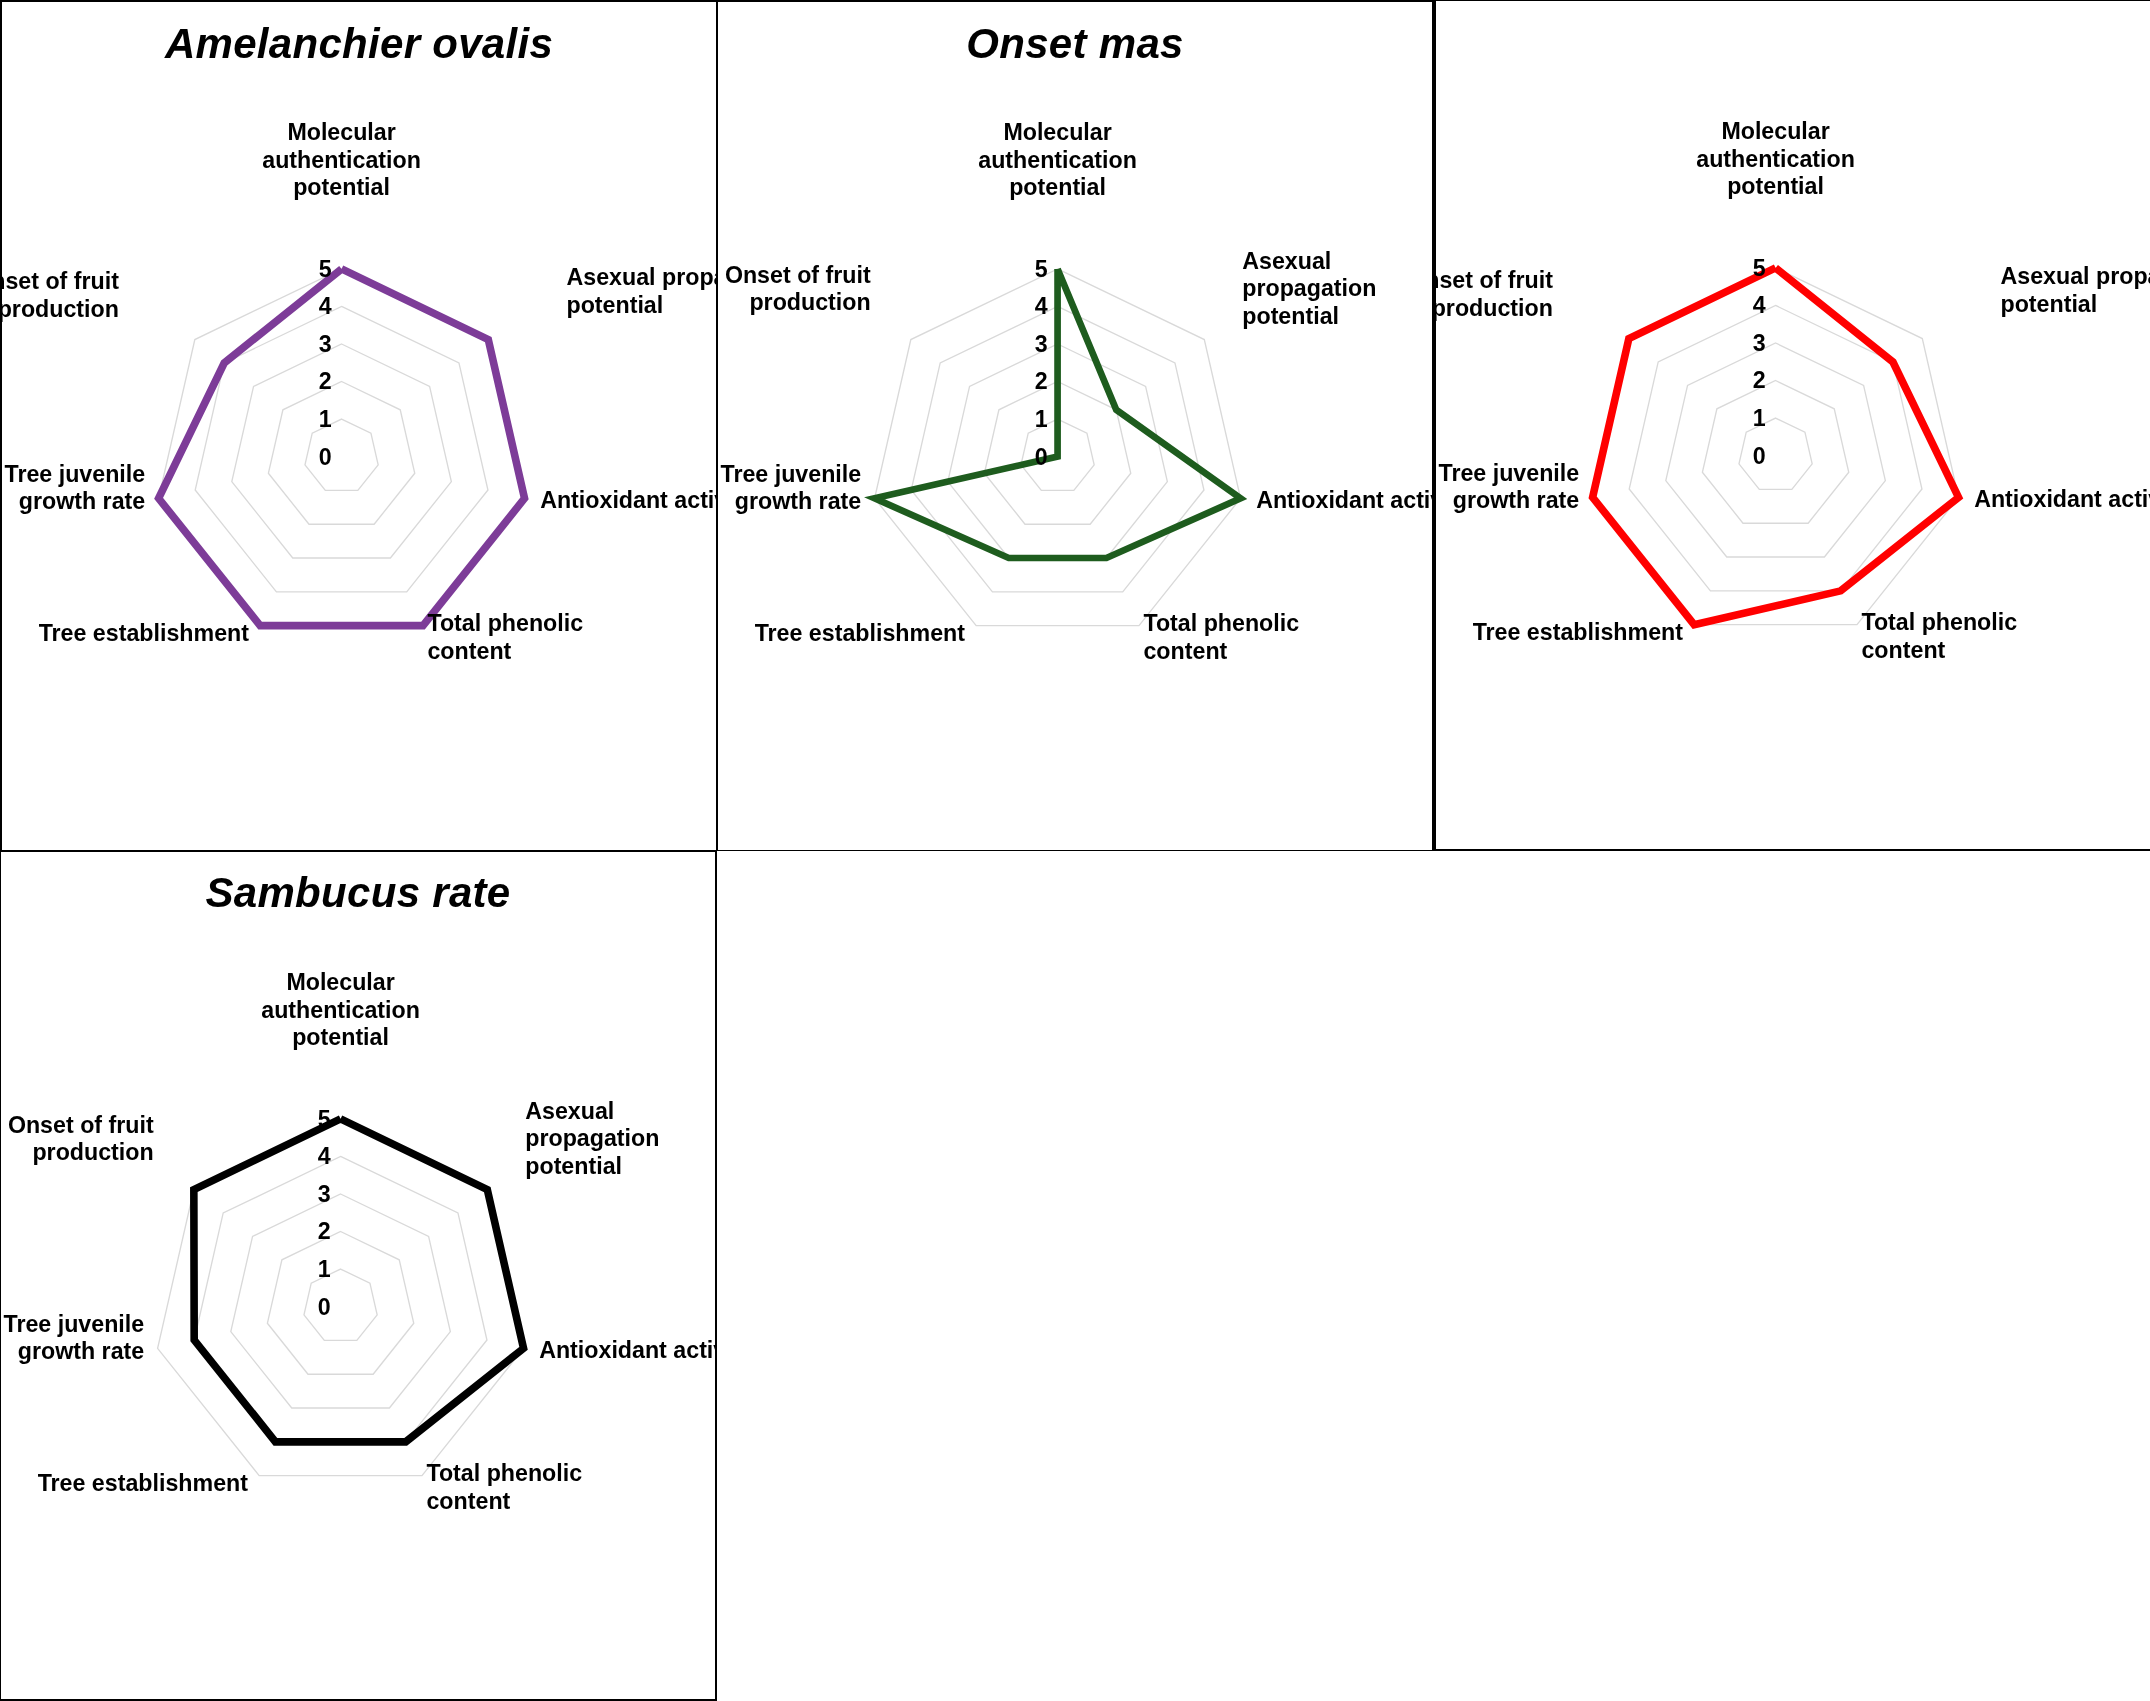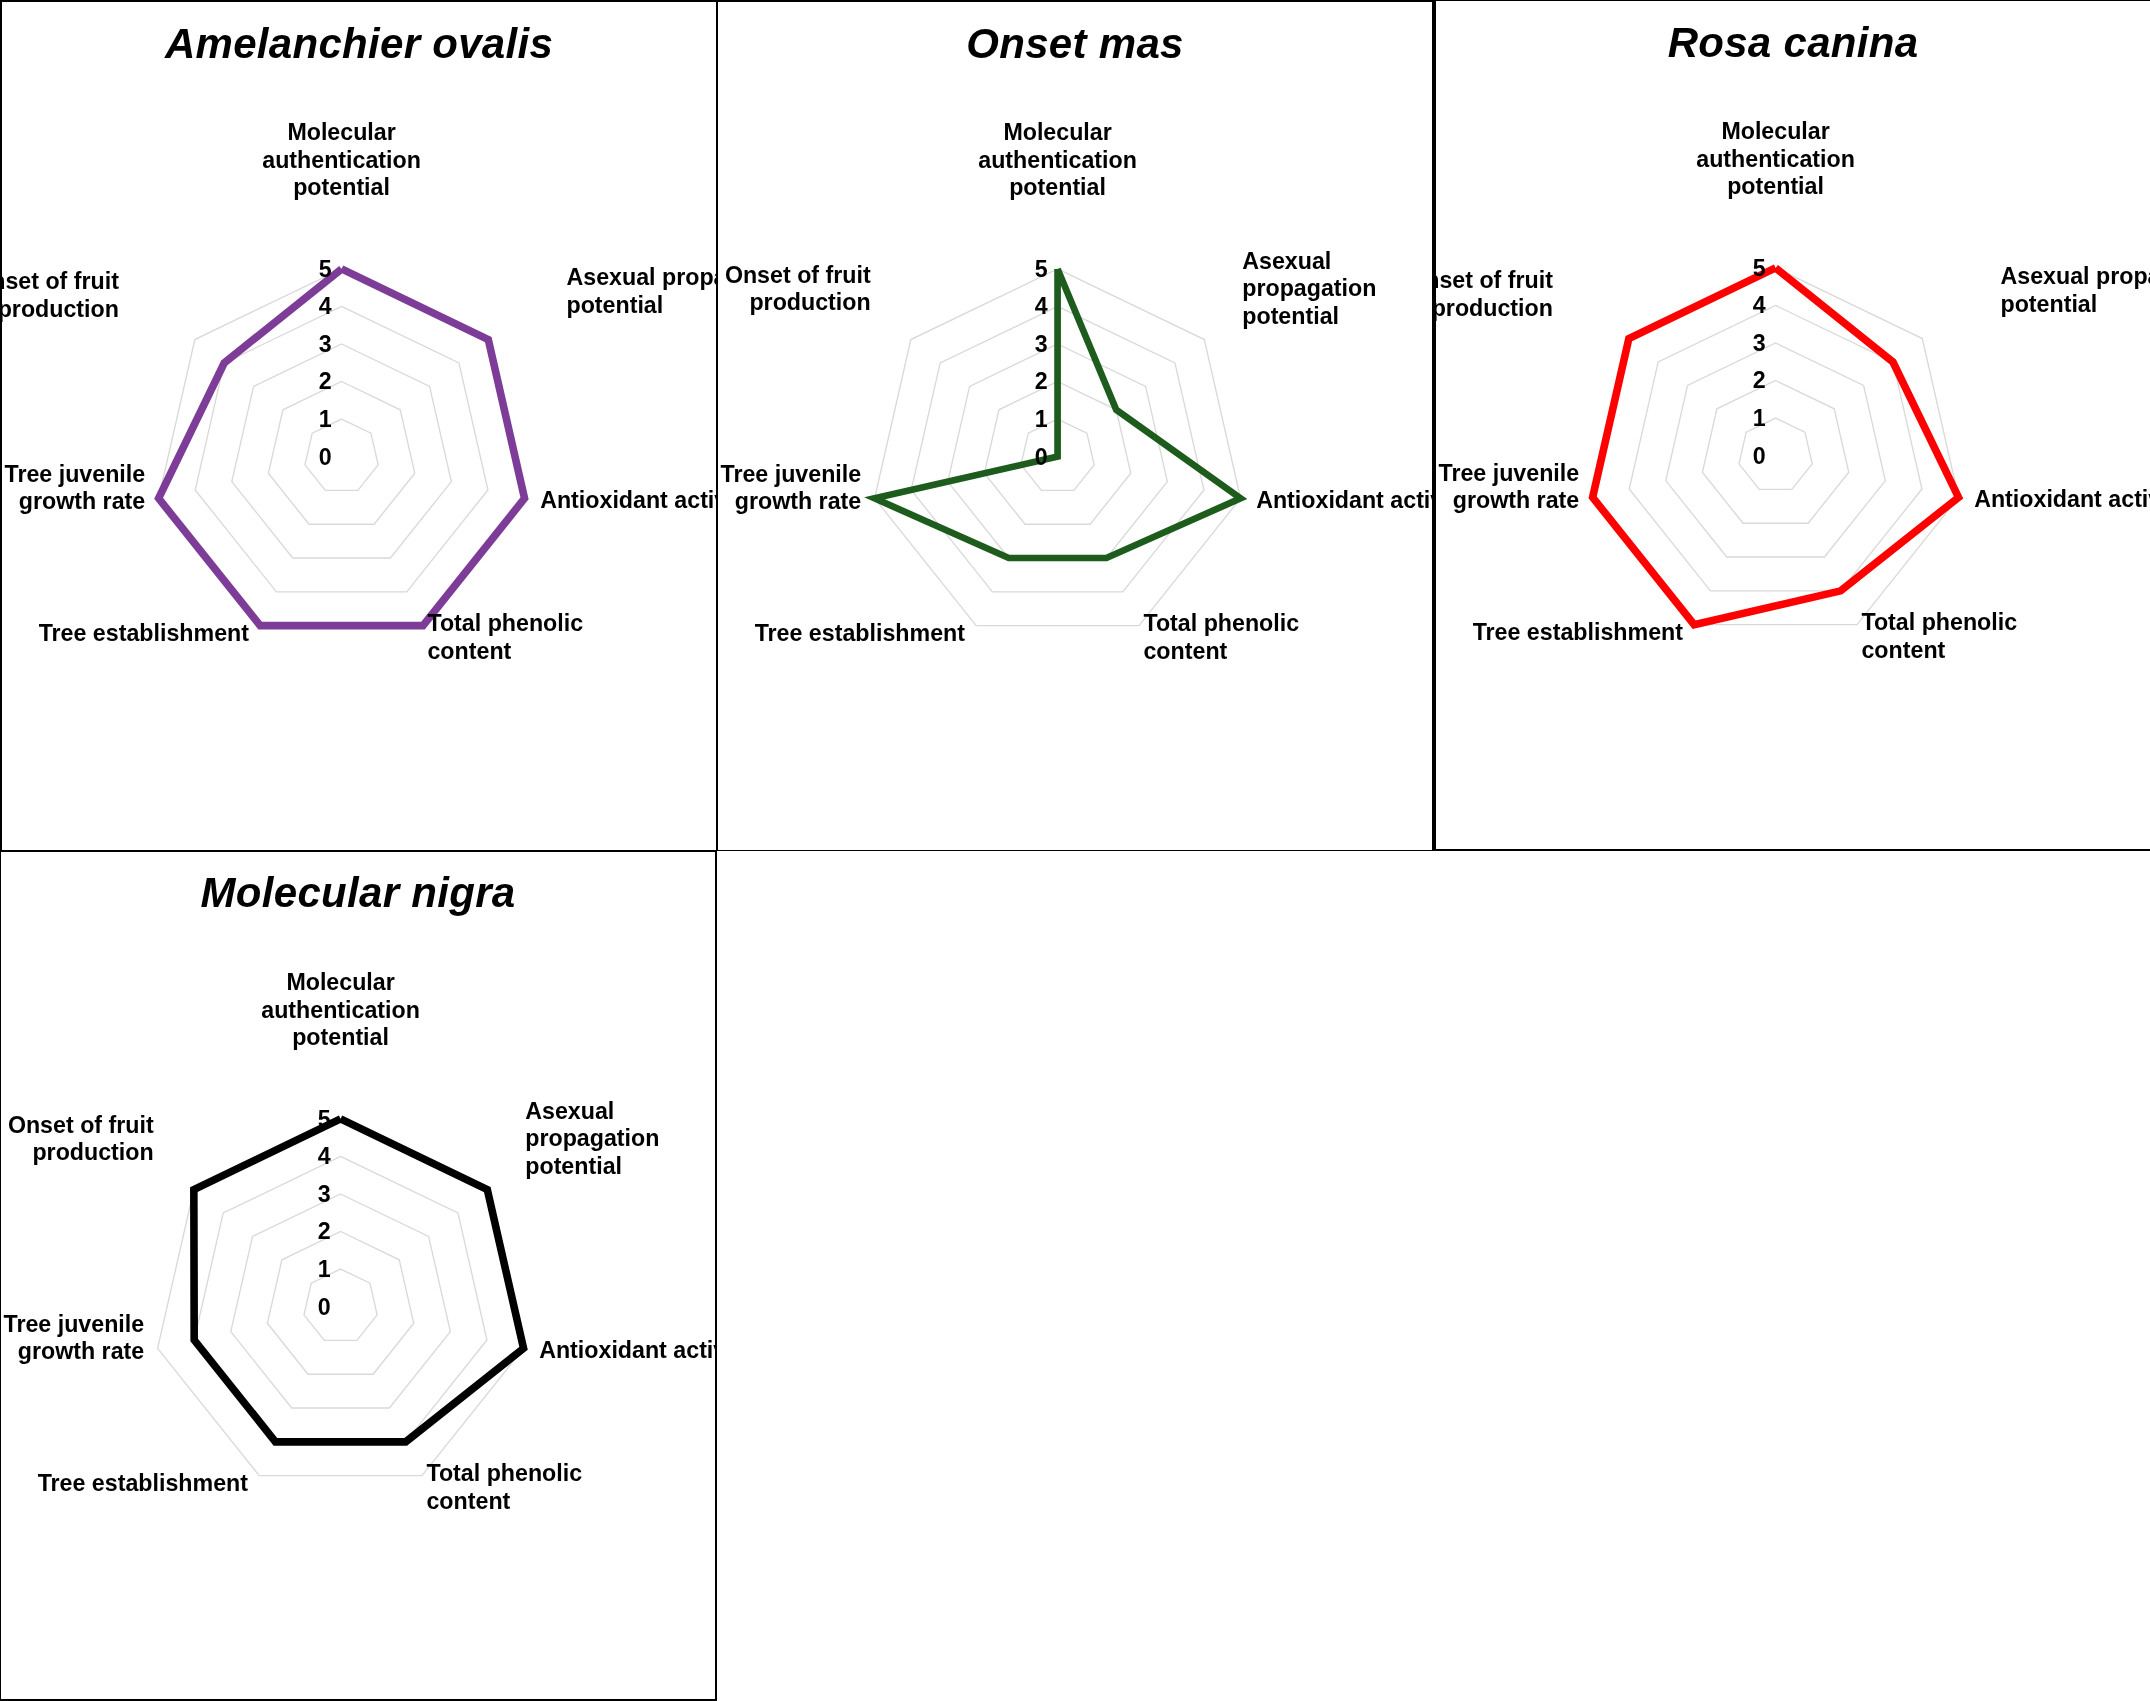--- a/index.html
+++ b/index.html
@@ -132,21 +132,20 @@
             <text class="cat-label anchor-start" x="952.2311704293744" y="1077.406924519016"><tspan x="952.2311704293744" dy="0">Total phenolic</tspan><tspan x="952.2311704293744" dy="62">content</tspan></text>
             <text class="cat-label anchor-end" x="552.7688295706256" y="1100.406924519016"><tspan x="552.7688295706256" dy="0">Tree establishment</tspan></text>
             <text class="cat-label anchor-end" x="320.5302768836341" y="742.4587922616521"><tspan x="320.5302768836341" dy="0">Tree juvenile</tspan><tspan x="320.5302768836341" dy="62">growth rate</tspan></text>
             <text class="cat-label anchor-end" x="341.63077736342746" y="297.13428321933196"><tspan x="341.63077736342746" dy="0">Onset of fruit</tspan><tspan x="341.63077736342746" dy="62">production</tspan></text>
           </g>
       </svg>
     </div>
   </div>
 
   <div class="panel p-bl">
-    <div class="panel-title">Rosa canina</div>
     <div class="chart-area">
       <svg class="chart-svg" viewBox="0 0 1598 1262" preserveAspectRatio="xMidYMid meet">
         <g class="grid-group">
             <polygon class="grid-poly" points="760.0,616.0 825.7,647.6 841.9,718.7 796.4,775.7 723.6,775.7 678.1,718.7 694.3,647.6"></polygon>
             <polygon class="grid-poly" points="760.0,532.0 891.3,595.3 923.8,737.4 832.9,851.4 687.1,851.4 596.2,737.4 628.7,595.3"></polygon>
             <polygon class="grid-poly" points="760.0,448.0 957.0,542.9 1005.7,756.1 869.3,927.0 650.7,927.0 514.3,756.1 563.0,542.9"></polygon>
             <polygon class="grid-poly" points="760.0,364.0 1022.7,490.5 1087.6,774.8 905.8,1002.7 614.2,1002.7 432.4,774.8 497.3,490.5"></polygon>
             <polygon class="grid-poly" points="760.0,280.0 1088.4,438.1 1169.5,793.5 942.2,1078.4 577.8,1078.4 350.5,793.5 431.6,438.1"></polygon>
           </g>
         <polyline class="series-poly" stroke="#FF0000" stroke-width="17" points="760.0,280.0 1022.7,490.5 1169.5,793.5 905.8,1002.7 577.8,1078.4 350.5,793.5 431.6,438.1 760.0,280.0"></polyline>
@@ -165,21 +164,21 @@
             <text class="cat-label anchor-start" x="952.2311704293744" y="1077.406924519016"><tspan x="952.2311704293744" dy="0">Total phenolic</tspan><tspan x="952.2311704293744" dy="62">content</tspan></text>
             <text class="cat-label anchor-end" x="552.7688295706256" y="1100.406924519016"><tspan x="552.7688295706256" dy="0">Tree establishment</tspan></text>
             <text class="cat-label anchor-end" x="320.5302768836341" y="742.4587922616521"><tspan x="320.5302768836341" dy="0">Tree juvenile</tspan><tspan x="320.5302768836341" dy="62">growth rate</tspan></text>
             <text class="cat-label anchor-end" x="261.63077736342746" y="312.13428321933196"><tspan x="261.63077736342746" dy="0">Onset of fruit</tspan><tspan x="261.63077736342746" dy="62">production</tspan></text>
           </g>
       </svg>
     </div>
   </div>
 
   <div class="panel p-br">
-    <div class="panel-title">Molecular nigra</div>
+    <div class="panel-title">Sambucus rate</div>
     <div class="chart-area">
       <svg class="chart-svg" viewBox="0 0 1598 1262" preserveAspectRatio="xMidYMid meet">
         <g class="grid-group">
             <polygon class="grid-poly" points="760.0,616.0 825.7,647.6 841.9,718.7 796.4,775.7 723.6,775.7 678.1,718.7 694.3,647.6"></polygon>
             <polygon class="grid-poly" points="760.0,532.0 891.3,595.3 923.8,737.4 832.9,851.4 687.1,851.4 596.2,737.4 628.7,595.3"></polygon>
             <polygon class="grid-poly" points="760.0,448.0 957.0,542.9 1005.7,756.1 869.3,927.0 650.7,927.0 514.3,756.1 563.0,542.9"></polygon>
             <polygon class="grid-poly" points="760.0,364.0 1022.7,490.5 1087.6,774.8 905.8,1002.7 614.2,1002.7 432.4,774.8 497.3,490.5"></polygon>
             <polygon class="grid-poly" points="760.0,280.0 1088.4,438.1 1169.5,793.5 942.2,1078.4 577.8,1078.4 350.5,793.5 431.6,438.1"></polygon>
           </g>
         <polyline class="series-poly" stroke="#000000" stroke-width="17" points="760.0,280.0 1088.4,438.1 1169.5,793.5 905.8,1002.7 614.2,1002.7 432.4,774.8 431.6,438.1 760.0,280.0"></polyline>

